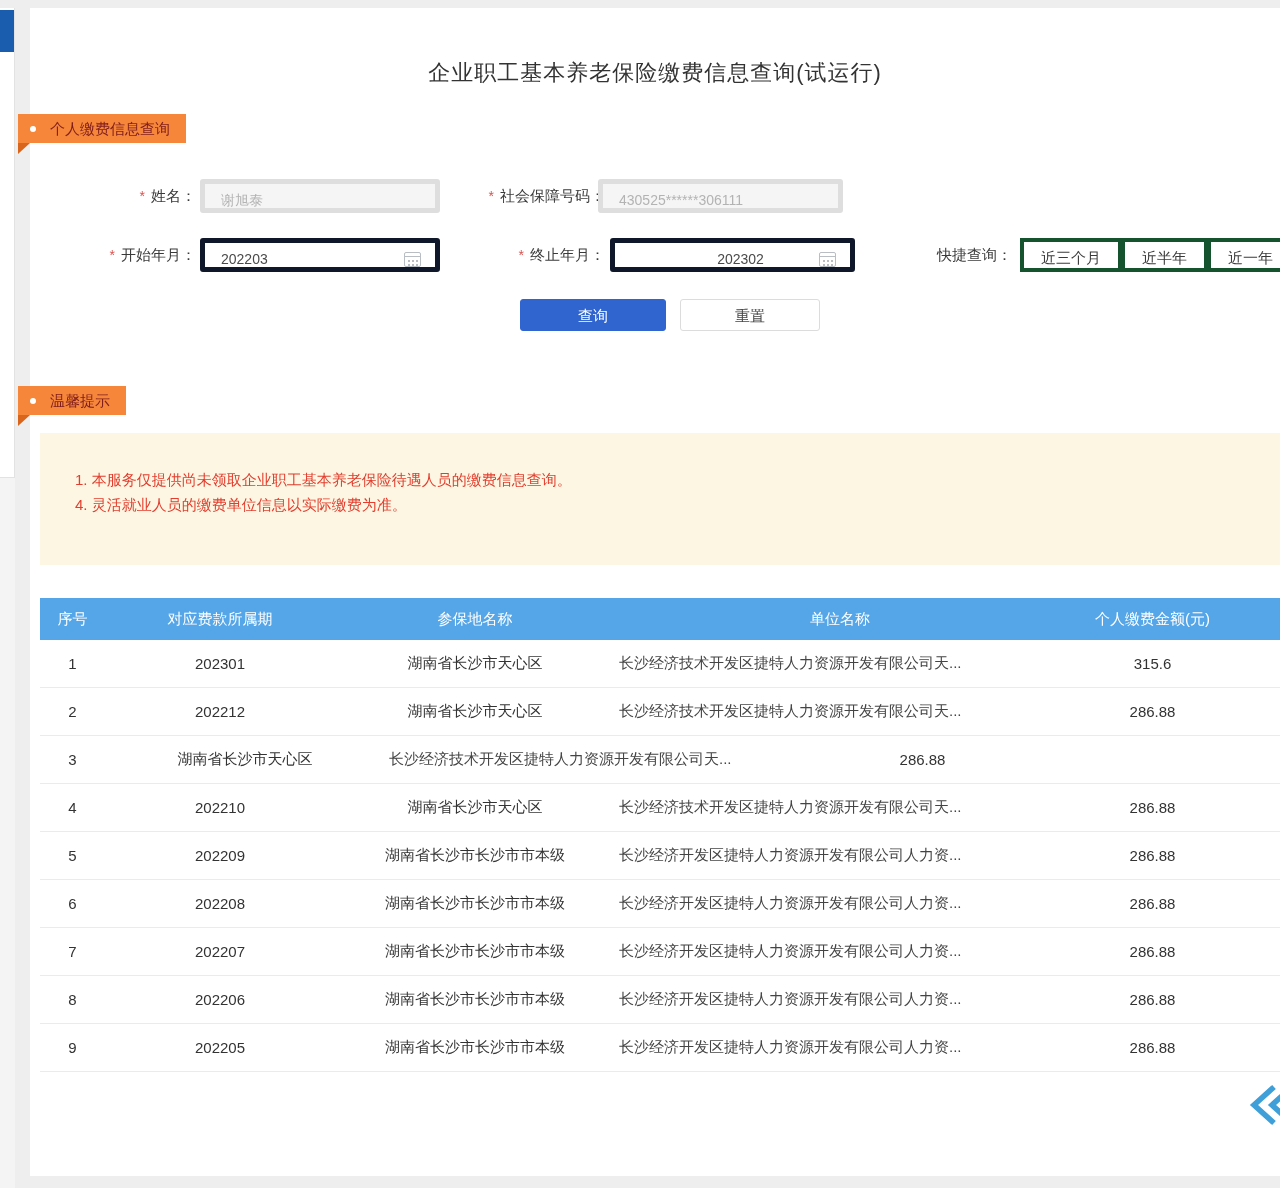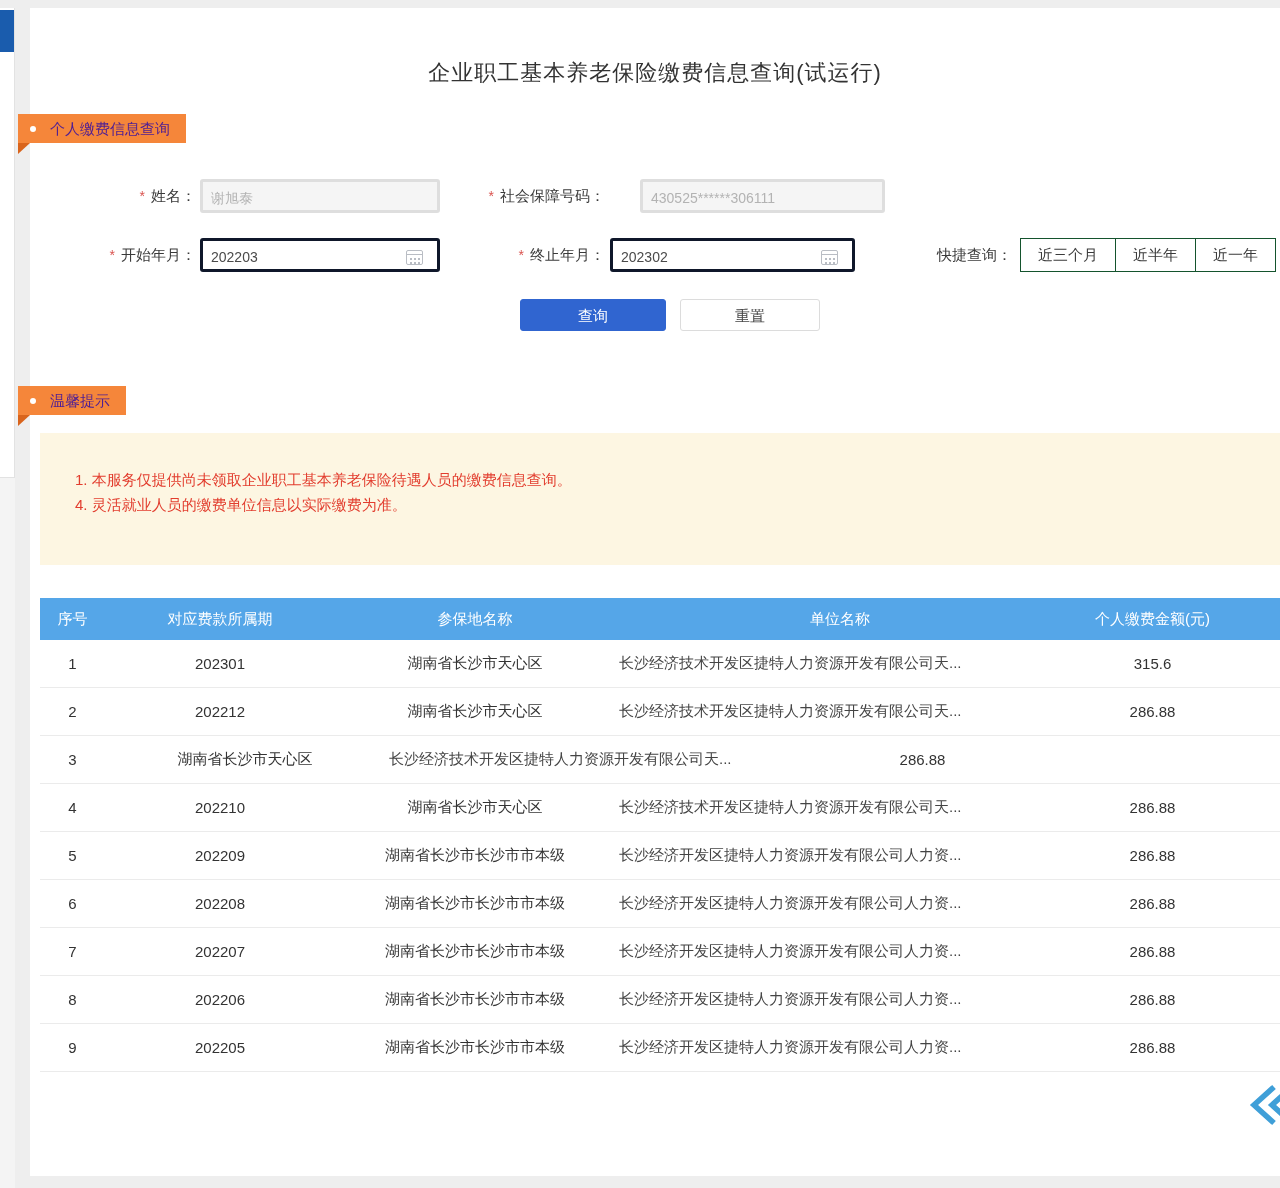--- a/index.html
+++ b/index.html
@@ -9,43 +9,43 @@
 
   .main-card { position:absolute; left:30px; top:8px; width:1250px; height:1168px; background:#ffffff; }
   .left-subpanel { position:absolute; left:0; top:8px; width:15px; height:470px; background:#ffffff;
                    border-right:1px solid #e2e2e2; border-bottom:1px solid #e2e2e2; }
   .left-strip-lower { position:absolute; left:0; top:478px; width:15px; height:710px; background:#f4f4f4; }
   .blue-tab { position:absolute; left:0; top:10px; width:14px; height:42px; background:#1a5cad; }
 
   .page-title { position:absolute; left:30px; top:58px; width:1250px; text-align:center;
                 font-size:22px; color:#333; letter-spacing:1px; }
 
-  .badge { position:absolute; left:18px; height:29px; background:#f5863a; color:#4c1d95;
+  .badge { position:absolute; left:18px; height:29px; background:#f5863a; color:#7f1d1d;
            font-size:15px; line-height:29px; padding:0 16px 0 12px; z-index:5; white-space:nowrap; }
   .badge .dot { display:inline-block; width:6px; height:6px; border-radius:50%; background:#fff;
                 vertical-align:middle; margin-right:14px; margin-top:-3px; }
   .badge .fold { position:absolute; left:0; bottom:-11px; width:0; height:0;
                  border-top:11px solid #d9641c; border-right:12px solid transparent; }
   #badge-query { top:114px; }
   #badge-tips  { top:386px; }
 
   .form-label { position:absolute; text-align:right; font-size:15px; color:#3a3a3a; line-height:34px; white-space:nowrap; }
   .req { color:#d9534f; margin-right:6px; font-size:14px; }
-  .inp { position:absolute; height:34px; border:3px solid #0f172a; border-radius:3px; background:#fff;
-         font-size:14px; color:#4a4a4a; line-height:32px; padding-left:8px; }
+  .inp { position:absolute; height:34px; border:5px solid #0f172a; border-radius:3px; background:#fff;
+         font-size:14px; color:#4a4a4a; line-height:32px; padding-left:16px; }
   .inp.disabled { background:#f5f5f5; border-color:#dedede; color:#b3b3b3; }
 
   .cal-icon { position:absolute; right:14px; top:9px; width:17px; height:15px;
               border:1px solid #b9bdc4; border-radius:2px; }
   .cal-icon::before { content:""; position:absolute; left:0; right:0; top:3px; border-top:1px solid #b9bdc4; }
   .cal-icon::after { content:""; position:absolute; left:3px; top:7px; width:2px; height:2px; background:#b9bdc4;
                      box-shadow:4px 0 #b9bdc4, 8px 0 #b9bdc4, 0 4px #b9bdc4, 4px 4px #b9bdc4, 8px 4px #b9bdc4; }
 
   .quick-group { position:absolute; left:1020px; top:238px; height:34px; display:flex; }
-  .quick-btn { height:34px; line-height:32px; padding:0 17px; background:#fff; border:1px solid #14532d;
+  .quick-btn { height:34px; line-height:32px; padding:0 17px; background:#fff; border:4px solid #14532d;
                font-size:15px; color:#3a3a3a; margin-left:-1px; white-space:nowrap; cursor:pointer; }
   .quick-btn:first-child { margin-left:0; }
 
   .btn { position:absolute; top:299px; height:32px; border-radius:3px; font-size:15px; text-align:center;
          line-height:32px; cursor:pointer; }
   .btn-query { left:520px; width:146px; background:#3065d0; color:#fff; border:1px solid #3065d0; }
   .btn-reset { left:680px; width:140px; background:#fff; color:#444; border:1px solid #dcdcdc; }
 
   .notice-box { position:absolute; left:40px; top:433px; width:1240px; height:132px; background:#fdf6e2; z-index:1; }
   .notice-line { position:absolute; left:35px; font-size:15px; color:#e23d2e; white-space:nowrap; }
@@ -85,34 +85,34 @@
   </div>
 
   <div class="form-label" style="left:100px; top:179px; width:96px;">
     <span class="req">*</span><span>姓名：</span>
   </div>
   <div class="inp disabled" style="left:200px; top:179px; width:240px;">谢旭泰</div>
 
   <div class="form-label" style="left:460px; top:179px; width:145px;">
     <span class="req">*</span><span>社会保障号码：</span>
   </div>
-  <div class="inp disabled" style="left:640px; top:179px; width:245px;">430525******306111</div>
+  <div class="inp disabled" style="left:598px; top:179px; width:245px;">430525******306111</div>
 
   <div class="form-label" style="left:100px; top:238px; width:96px;">
     <span class="req">*</span><span>开始年月：</span>
   </div>
   <div class="inp" style="left:200px; top:238px; width:240px;">
     <span>202203</span>
     <span class="cal-icon"></span>
   </div>
 
   <div class="form-label" style="left:460px; top:238px; width:145px;">
     <span class="req">*</span><span>终止年月：</span>
   </div>
-  <div class="inp" style="left:610px; top:238px; width:245px;">
+  <div class="inp" style="left:610px; top:238px; width:245px;text-align:center;">
     <span>202302</span>
     <span class="cal-icon"></span>
   </div>
 
   <div class="form-label" style="left:905px; top:238px; width:107px;">快捷查询：</div>
   <div class="quick-group">
     <div class="quick-btn">近三个月</div>
     <div class="quick-btn">近半年</div>
     <div class="quick-btn">近一年</div>
   </div>

